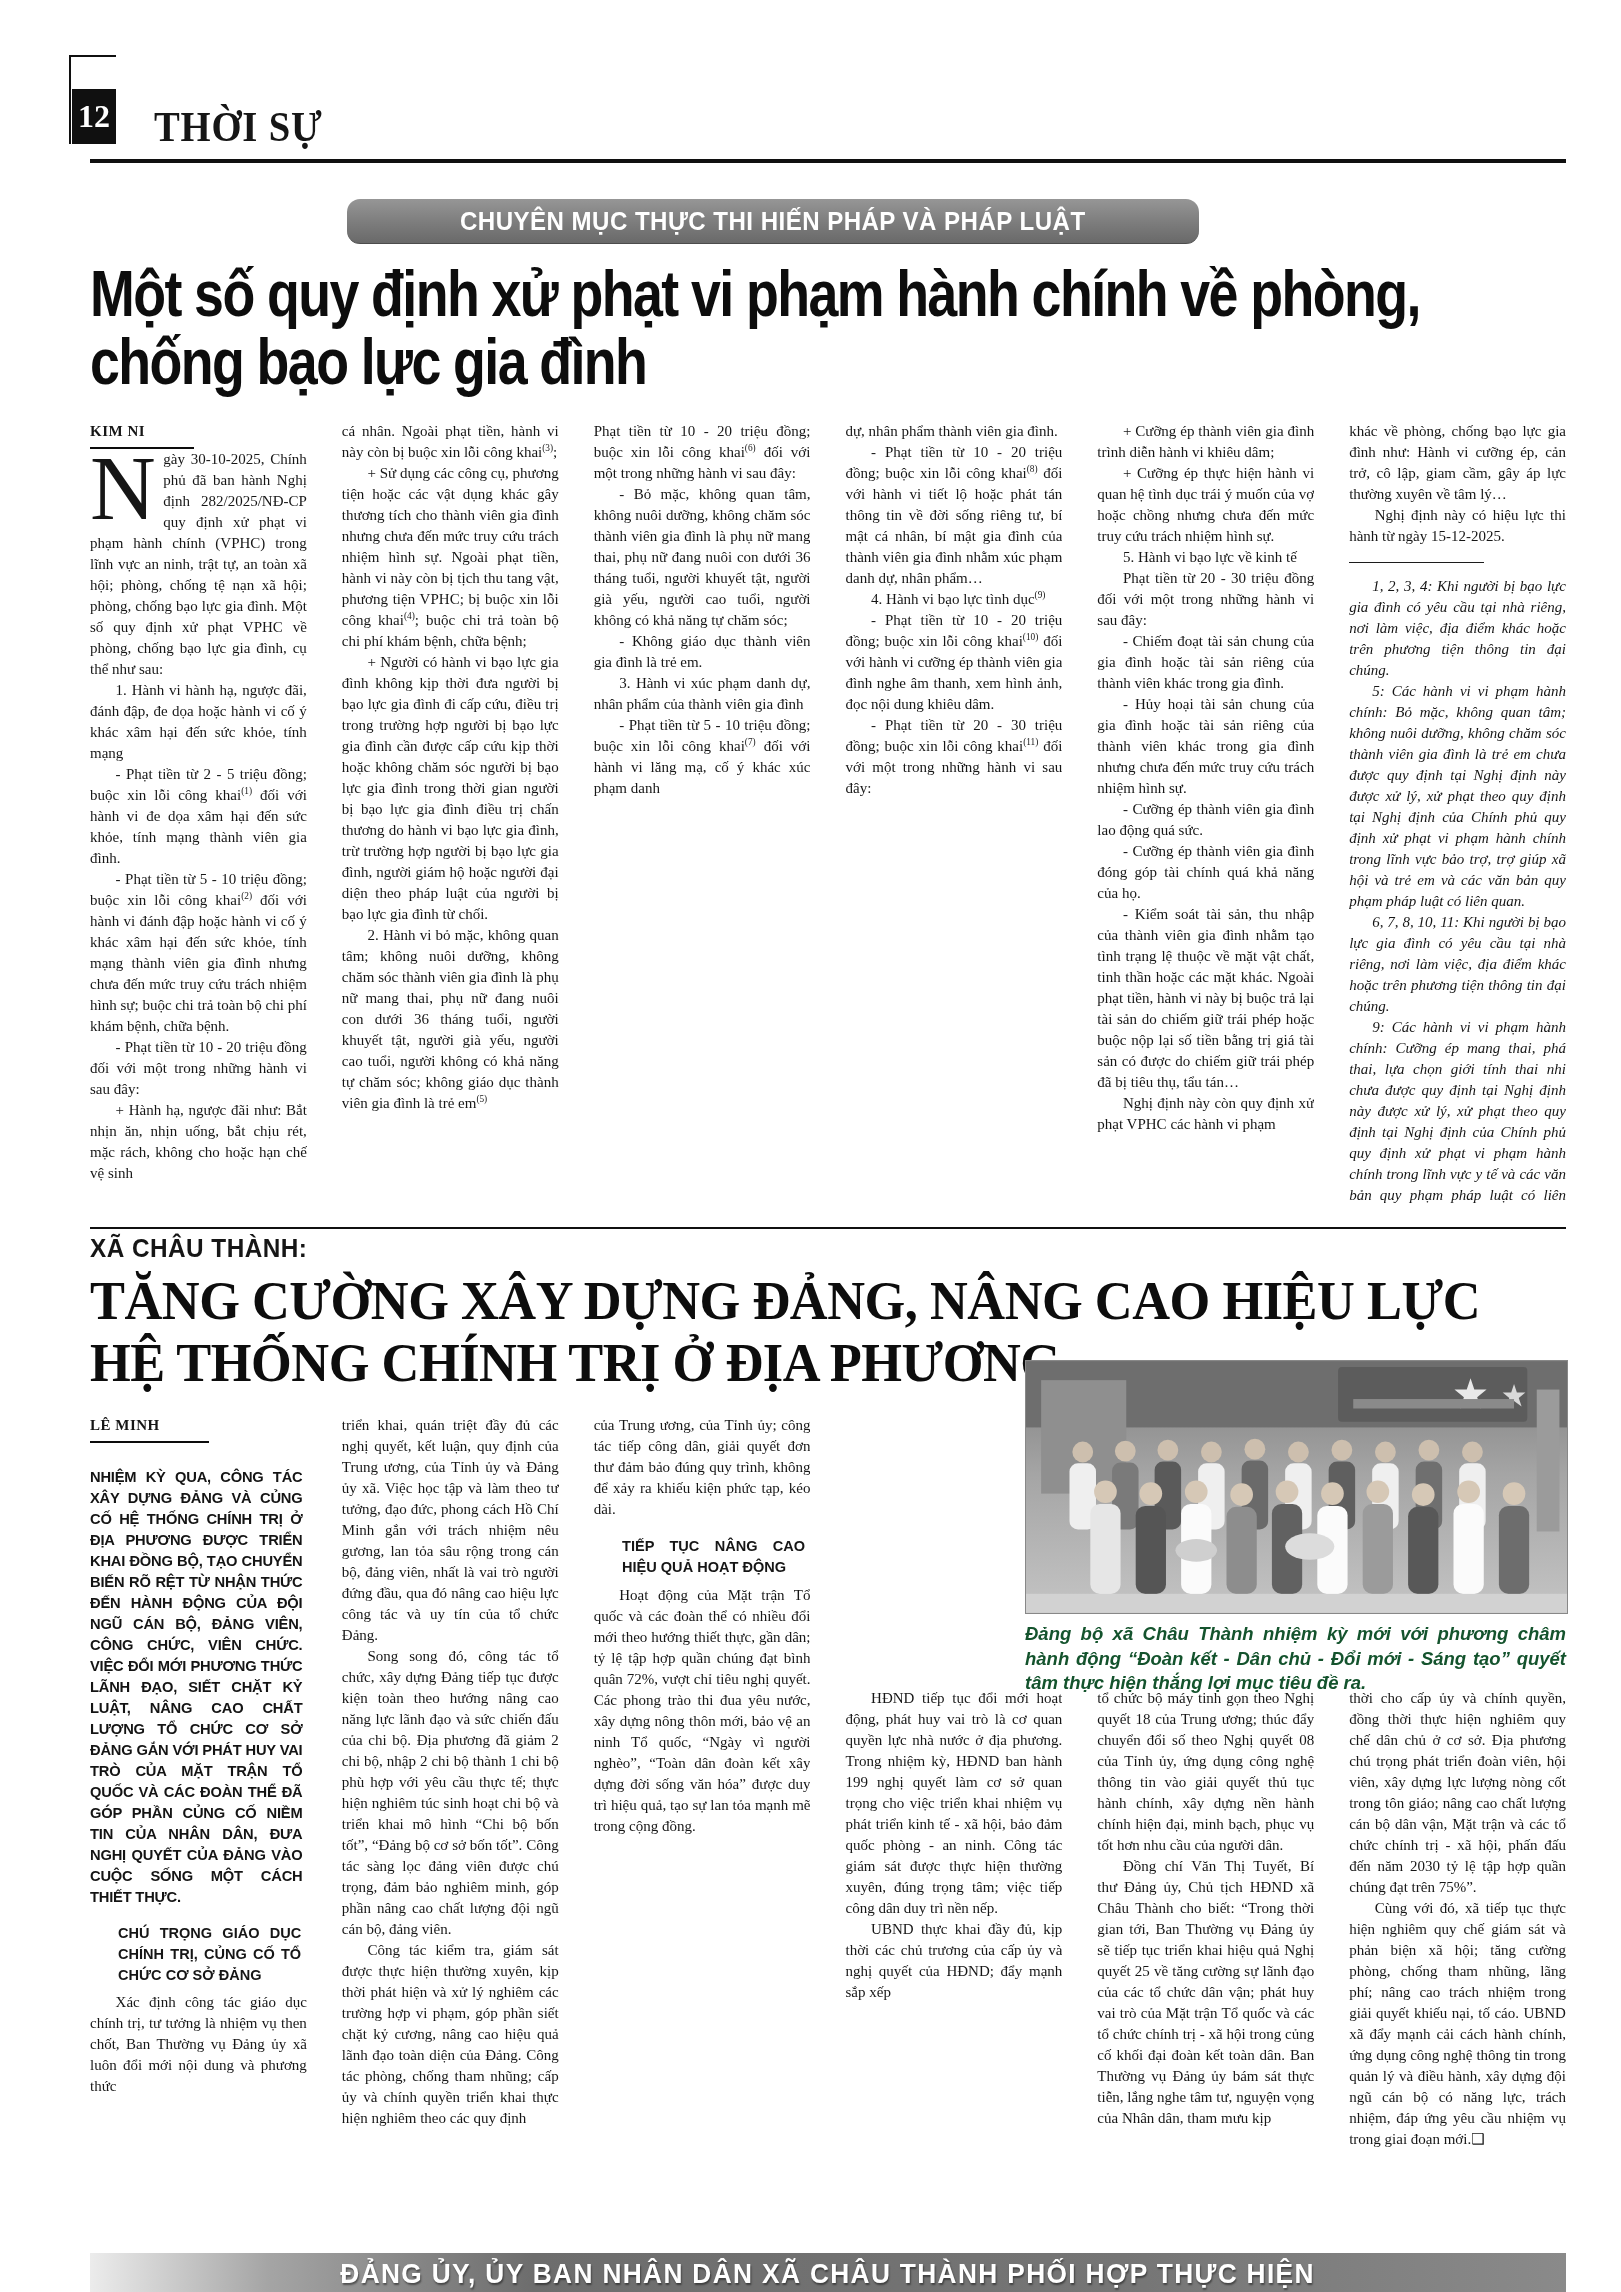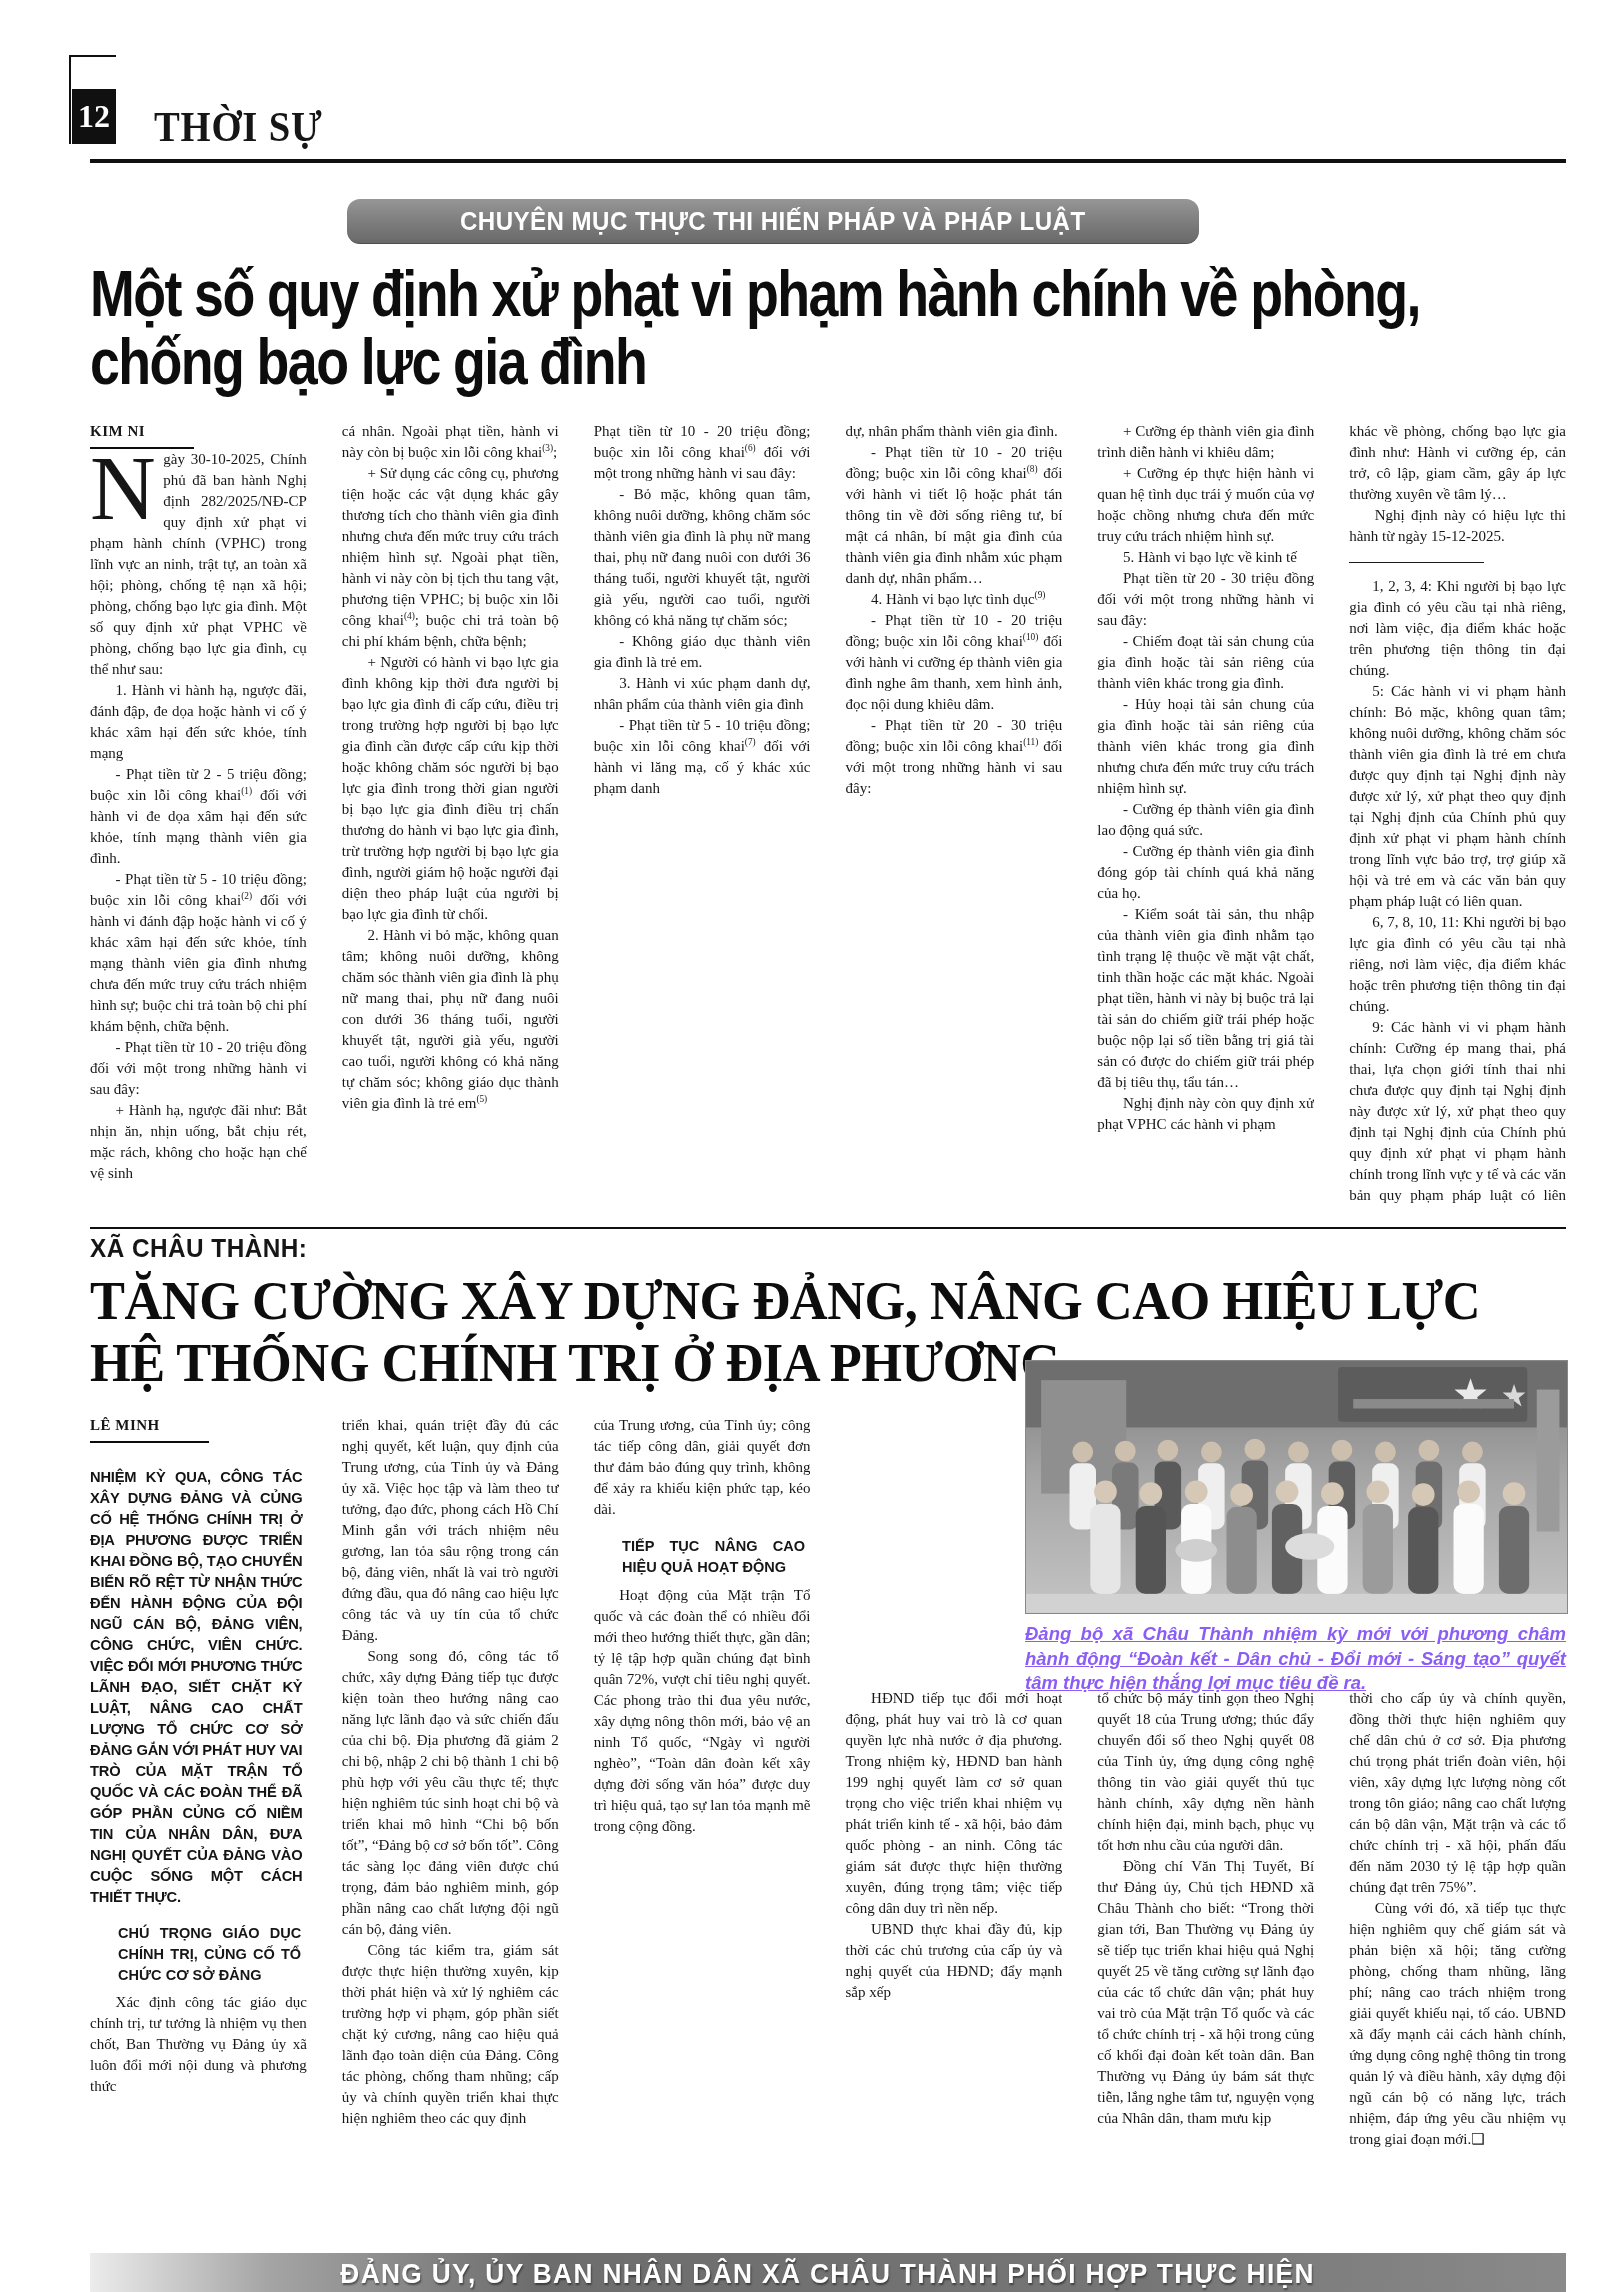--- a/index.html
+++ b/index.html
@@ -31,36 +31,36 @@
   .a1 .col p, .a2 .col p{font-size:15px;line-height:21px;text-align:justify;margin:0;}
   p.para{text-indent:25.6px;}
   p.cont{text-indent:0;}
   p.h{font-weight:normal;text-indent:25.6px;margin:1.9px 0;}
   sup{font-size:.62em;line-height:0;}
   p.byline{font:bold 22px "Liberation Serif",serif;letter-spacing:0.5px;border-bottom:2.8px solid #0c0c0c;
     width:fit-content;padding:0 49px 4.7px 0;margin:3.8px 0 28px;text-indent:0;}
   p.drop{text-indent:0;}
   .dropcap{float:left;font:91px/72px "Liberation Serif",serif;padding:3.8px 7.6px 0 0;}
   .note-rule{border-top:1.9px solid #1c1c1c;width:62%;margin:15px 0 13.2px;}
-  p.note{font-size:14px;line-height:19.4px;text-indent:23px;text-align:justify;}
+  p.note{font-style:italic;font-size:14px;line-height:19.4px;text-indent:23px;text-align:justify;}
 
   
   .a2{margin-top:13.2px;border-top:2.8px solid #101010;padding-top:5px;position:relative;}
   .a2-kicker{font:bold 25.6px "Liberation Sans",sans-serif;letter-spacing:0.5px;transform:scaleX(.95);transform-origin:left;}
   .a2-headline{margin-top:7.6px;font:bold 54px/1.14 "Liberation Serif",serif;letter-spacing:-0.5px;color:#0d0d0d;
     transform:scaleX(.97);transform-origin:left top;white-space:nowrap;}
   .a2 .cols{height:825px;margin-top:21px;}
   .a2 .col.under-photo{padding-top:273px;}
   p.lead{font:bold 20.3px/26.5px "Liberation Sans",sans-serif;color:#141414;text-align:left;letter-spacing:-0.2px;transform:scaleX(.98);transform-origin:left top;}
   p.subhead{font:bold 21px/24.6px "Liberation Sans",sans-serif;margin:15px 0 7.6px 28px !important;text-align:left;transform:scaleX(.97);transform-origin:left top;}
   .a2 p.byline{margin-bottom:23px;}
 
   .photo-block{position:absolute;right:0;top:131px;width:541px;}
   .photo{width:541px;height:252px;display:block;border:0.9px solid #888;background:#a9a9a9;}
-  .caption{margin-top:7.6px;font:bold italic 18.5px/24.6px "Liberation Sans",sans-serif;color:#8b5cf6;text-align:justify;text-decoration:underline;}
+  .caption{margin-top:7.6px;font:bold italic 18.5px/24.6px "Liberation Sans",sans-serif;color:#14532d;text-align:justify;}
 
   
   .footer-bar{margin-top:13.2px;height:42px;display:flex;align-items:center;justify-content:center;
     background:linear-gradient(90deg,#ececec 0%,#a5a5a5 12%,#6d6d6d 30%,#757575 70%,#8a8a8a 100%);}
   .footer-bar span{color:#fff;font:bold 27.4px "Liberation Sans",sans-serif;letter-spacing:1.4px;transform:scaleX(.96);
     text-shadow:0.9px 1.9px 1.9px rgba(0,0,0,.45);white-space:nowrap;}
 </style>
 </head>
 <body>
 

